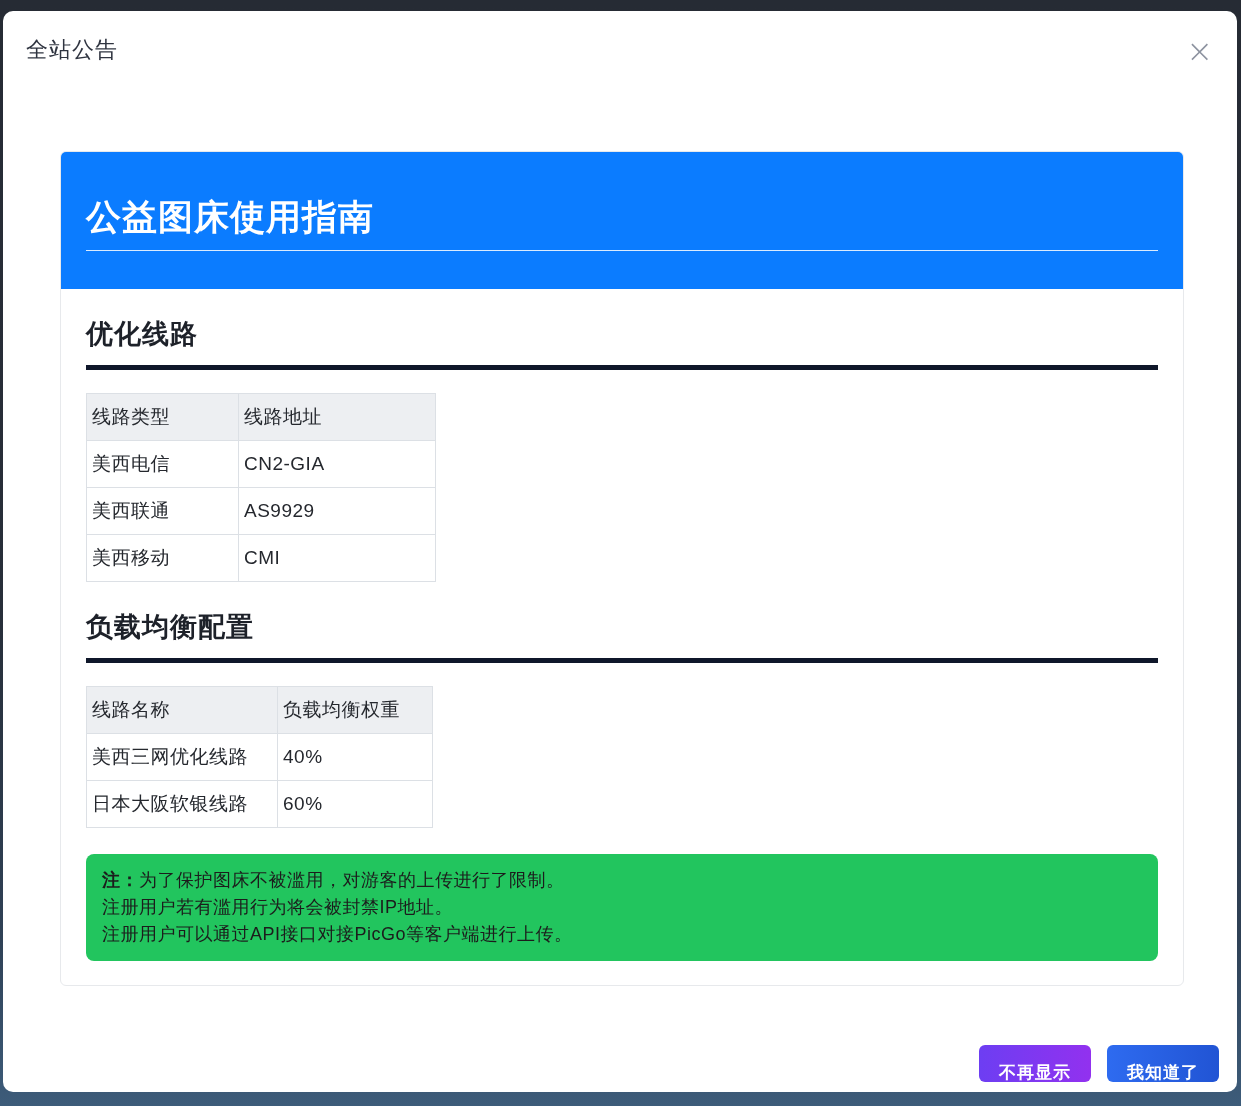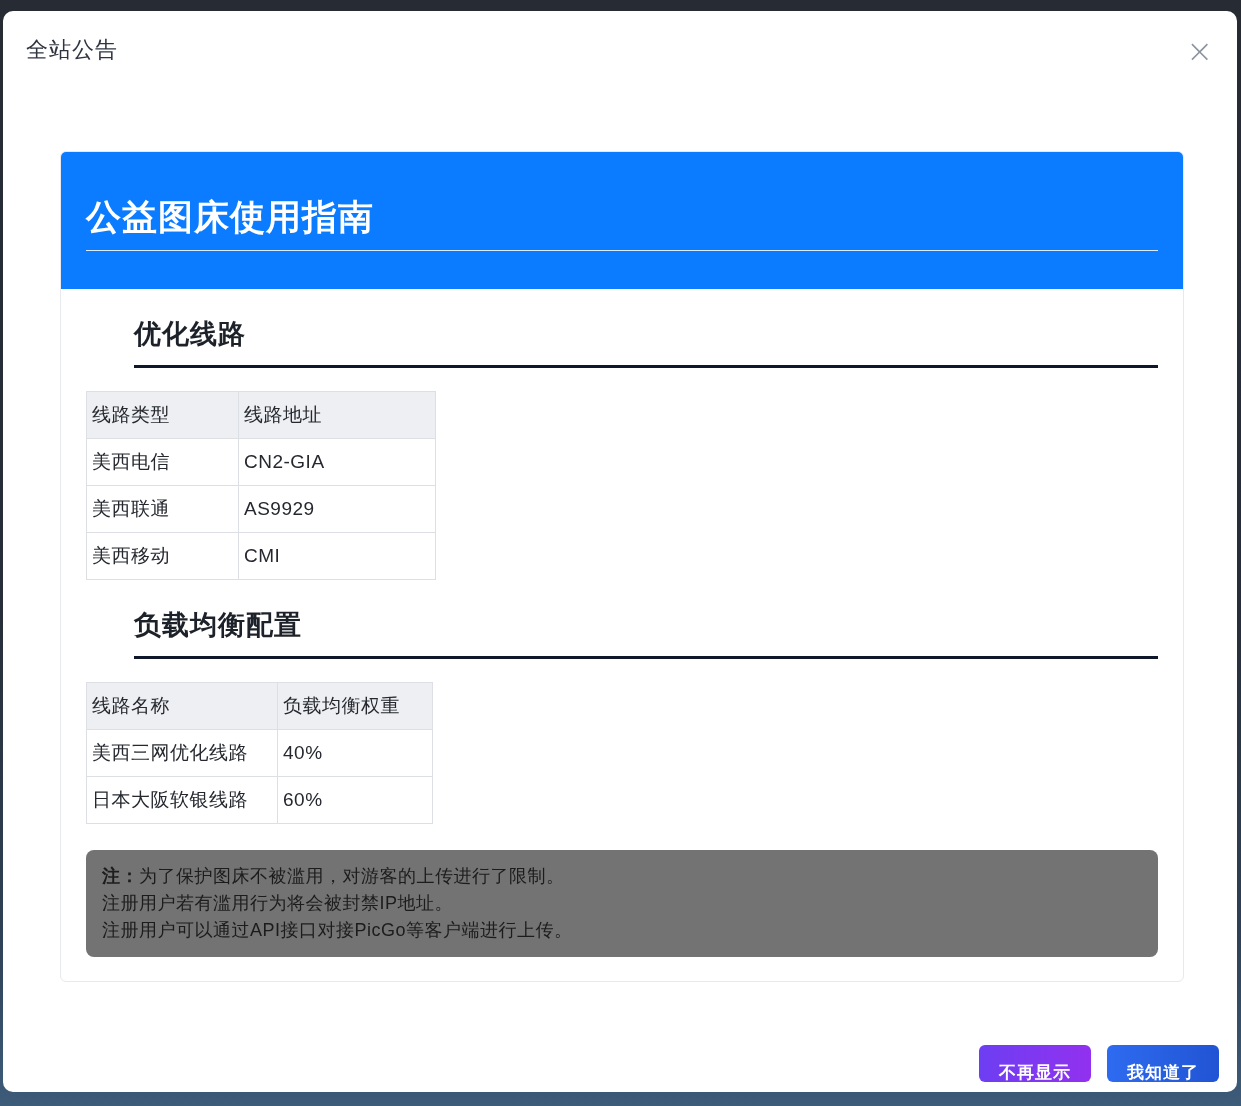--- a/index.html
+++ b/index.html
@@ -74,22 +74,21 @@
   }
   .card-body { padding: 0 25px 24px 25px; }
   .section-heading {
     margin-top: 28px;
     font-size: 27px;
     line-height: 34px;
     font-weight: 700;
     color: #1d2129;
     letter-spacing: 1px;
     padding-bottom: 14px;
-    border-bottom: 3px solid #0f172a;
-    margin-left: 48px;
+    border-bottom: 5px solid #0f172a;
   }
   table.data-table {
     margin-top: 23px;
     border-collapse: collapse;
     font-size: 19px;
     color: #25282e;
   }
   table.data-table th, table.data-table td {
     border: 1px solid #dce0e5;
     text-align: left;
@@ -102,21 +101,21 @@
     background: #edeff2;
     font-weight: 500;
     height: 44px;
   }
   table.t1 th:first-child, table.t1 td:first-child { width: 152px; }
   table.t1 th:last-child,  table.t1 td:last-child  { width: 197px; }
   table.t2 th:first-child, table.t2 td:first-child { width: 191px; }
   table.t2 th:last-child,  table.t2 td:last-child  { width: 155px; }
   .note-box {
     margin-top: 26px;
-    background: #737373;
+    background: #22c55e;
     border-radius: 8px;
     padding: 13px 16px;
     font-size: 18px;
     line-height: 27px;
     color: #1c1c1c;
     letter-spacing: 0.5px;
   }
   .note-box b { font-weight: 700; }
   .modal-footer {
     flex: 0 0 auto;

